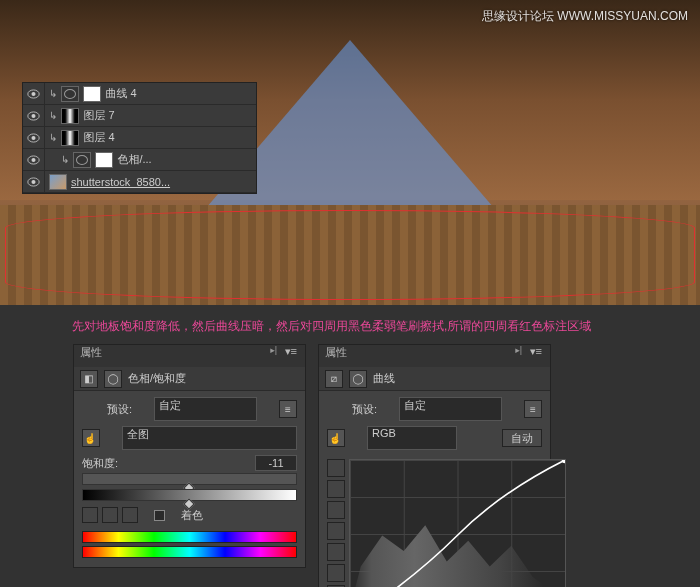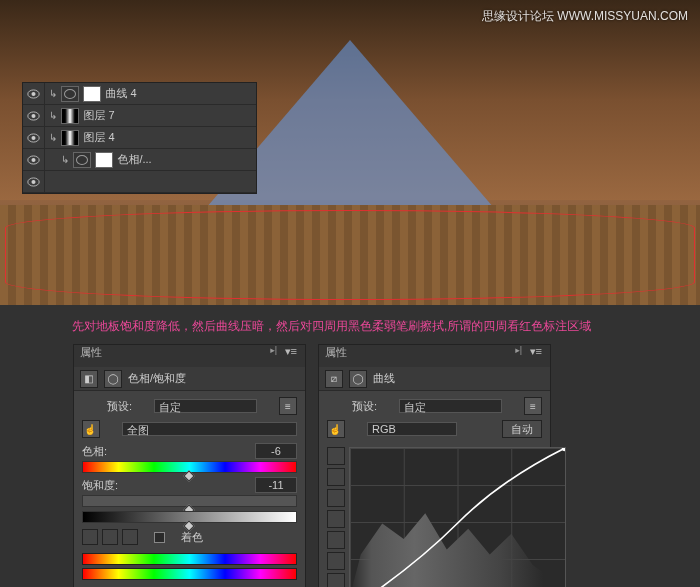--- a/index.html
+++ b/index.html
@@ -26,21 +26,21 @@
 .panel.p1{left:73px}
 .panel.p2{left:318px}
 .panel-head{background:#333;height:22px;display:flex;align-items:flex-start;padding:0 6px;color:#bbb;font-size:11px}
 .panel-head .spacer{flex:1}
 .panel-sub{background:#3a3a3a;height:24px;display:flex;align-items:center;padding:0 6px;gap:6px;border-bottom:1px solid #2a2a2a}
 .sub-icon{width:18px;height:18px;background:#555;border:1px solid #222;display:flex;align-items:center;justify-content:center;color:#ccc;font-size:10px}
 .sub-label{color:#ccc;font-size:11px}
 .panel-body{padding:6px 8px}
 .row{display:flex;align-items:center;gap:22px;margin-bottom:5px;font-size:11px;color:#ccc}
 .row .lbl{width:50px;text-align:right}
-.row select,.dropdown{flex:1;background:#2a2a2a;border:1px solid #555;color:#ccc;height:14px;font-size:11px;padding:0 4px}
+.row select,.dropdown{flex:1;background:#2a2a2a;border:1px solid #555;color:#ccc;height:24px;font-size:11px;padding:0 4px}
 .slider-row{margin-bottom:4px}
 .slider-row .top{display:flex;align-items:center;font-size:11px;color:#ccc}
 .slider-row .top .name{flex:1}
 .slider-row .top .val{width:42px;background:#2a2a2a;border:1px solid #555;text-align:center;height:16px;line-height:14px}
 .slider-track{height:12px;margin-top:2px;background:#555;position:relative;border:1px solid #333}
 .slider-track.hue{background:linear-gradient(90deg,#f00,#ff0,#0f0,#0ff,#00f,#f0f,#f00)}
 .slider-track.gray{background:linear-gradient(90deg,#000,#fff)}
 .slider-knob{position:absolute;top:10px;left:48%;width:8px;height:8px;background:#ccc;transform:rotate(45deg);border:1px solid #333}
 .colorize-row{display:flex;align-items:center;gap:16px;font-size:11px;color:#ccc;margin:6px 0}
 .eyedrop{display:flex;gap:4px}
@@ -124,20 +124,24 @@
           <span>色相/...</span>
         </div>
     </div>
     <div class="layer-row">
       <div class="layer-vis">
           <svg viewBox="0 0 16 12">
             <ellipse cx="8" cy="6" rx="7" ry="5" fill="none" stroke="#ccc"></ellipse>
             <circle cx="8" cy="6" r="2.5" fill="#ccc"></circle>
           </svg>
         </div>
+      <div class="layer-content">
+          <span class="layer-thumb img"></span>
+          <span style="text-decoration:underline">shutterstock_8580...</span>
+        </div>
     </div>
   </div>
 </div>
 
 <div class="caption">先对地板饱和度降低，然后曲线压暗，然后对四周用黑色柔弱笔刷擦拭,所谓的四周看红色标注区域</div>
 
 <div class="panel p1">
   <div class="panel-head">
     <span>属性</span>
     <span class="spacer"></span>
@@ -152,29 +156,20 @@
   </div>
   <div class="panel-body">
     <div class="row">
       <span class="lbl">预设:</span>
       <div class="dropdown">自定</div>
       <span class="sub-icon">≡</span>
     </div>
     <div class="row">
       <span class="sub-icon">☝</span>
       <div class="dropdown">全图</div>
-    </div>
-    <div class="slider-row">
-      <div class="top">
-          <span class="name">色相:</span>
-          <span class="val">-6</span>
-        </div>
-      <div class="slider-track hue">
-          <div class="slider-knob"></div>
-        </div>
     </div>
     <div class="slider-row">
       <div class="top">
           <span class="name">饱和度:</span>
           <span class="val">-11</span>
         </div>
       <div class="slider-track">
           <div class="slider-knob"></div>
         </div>
     </div>

